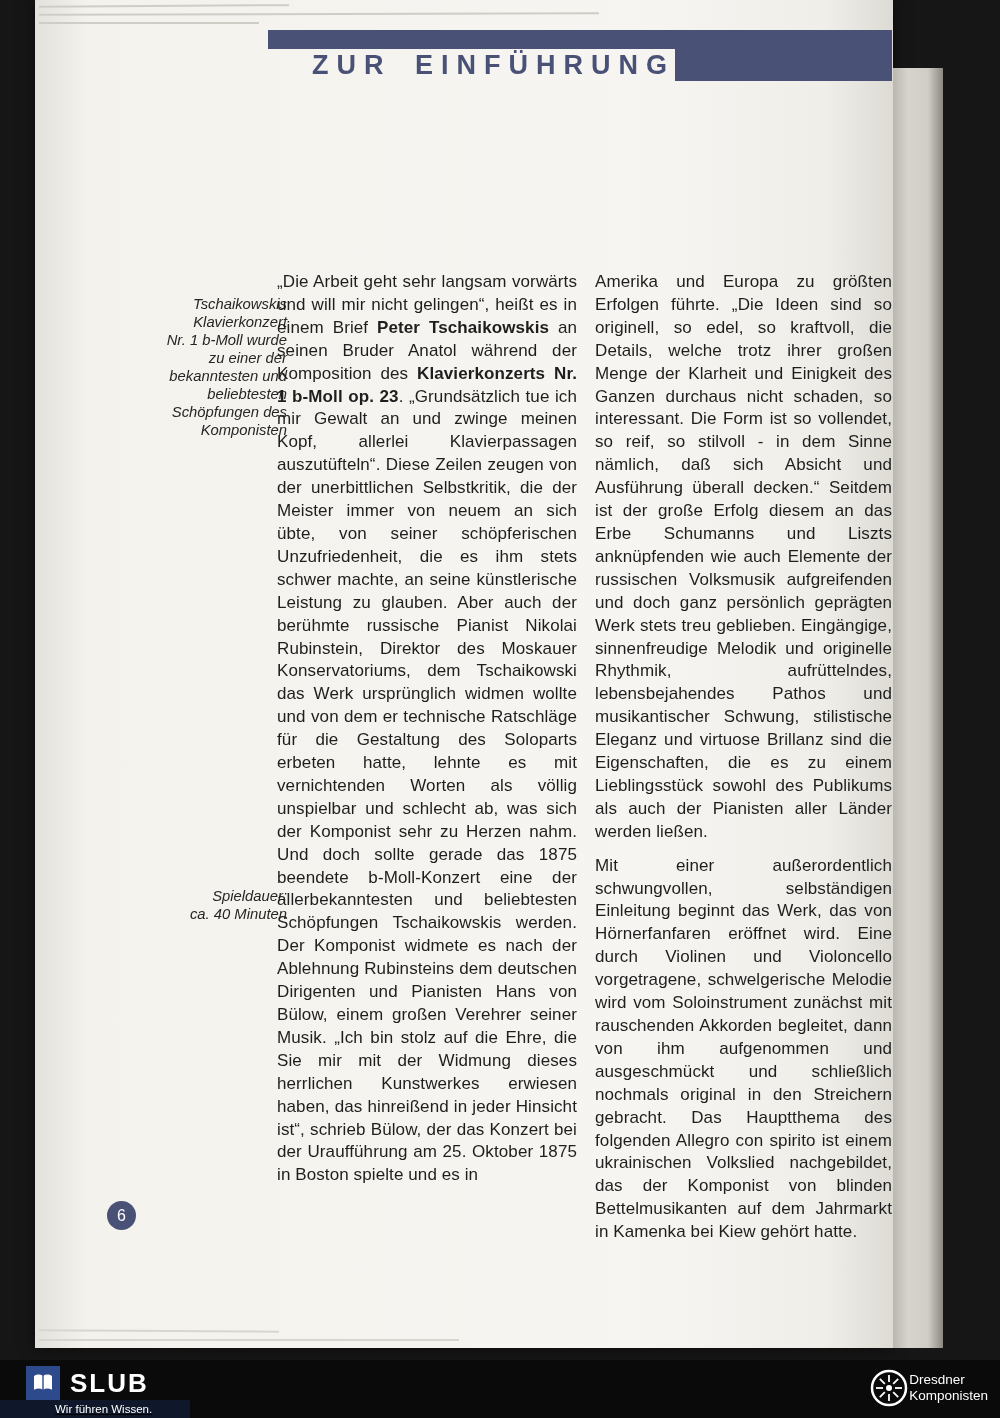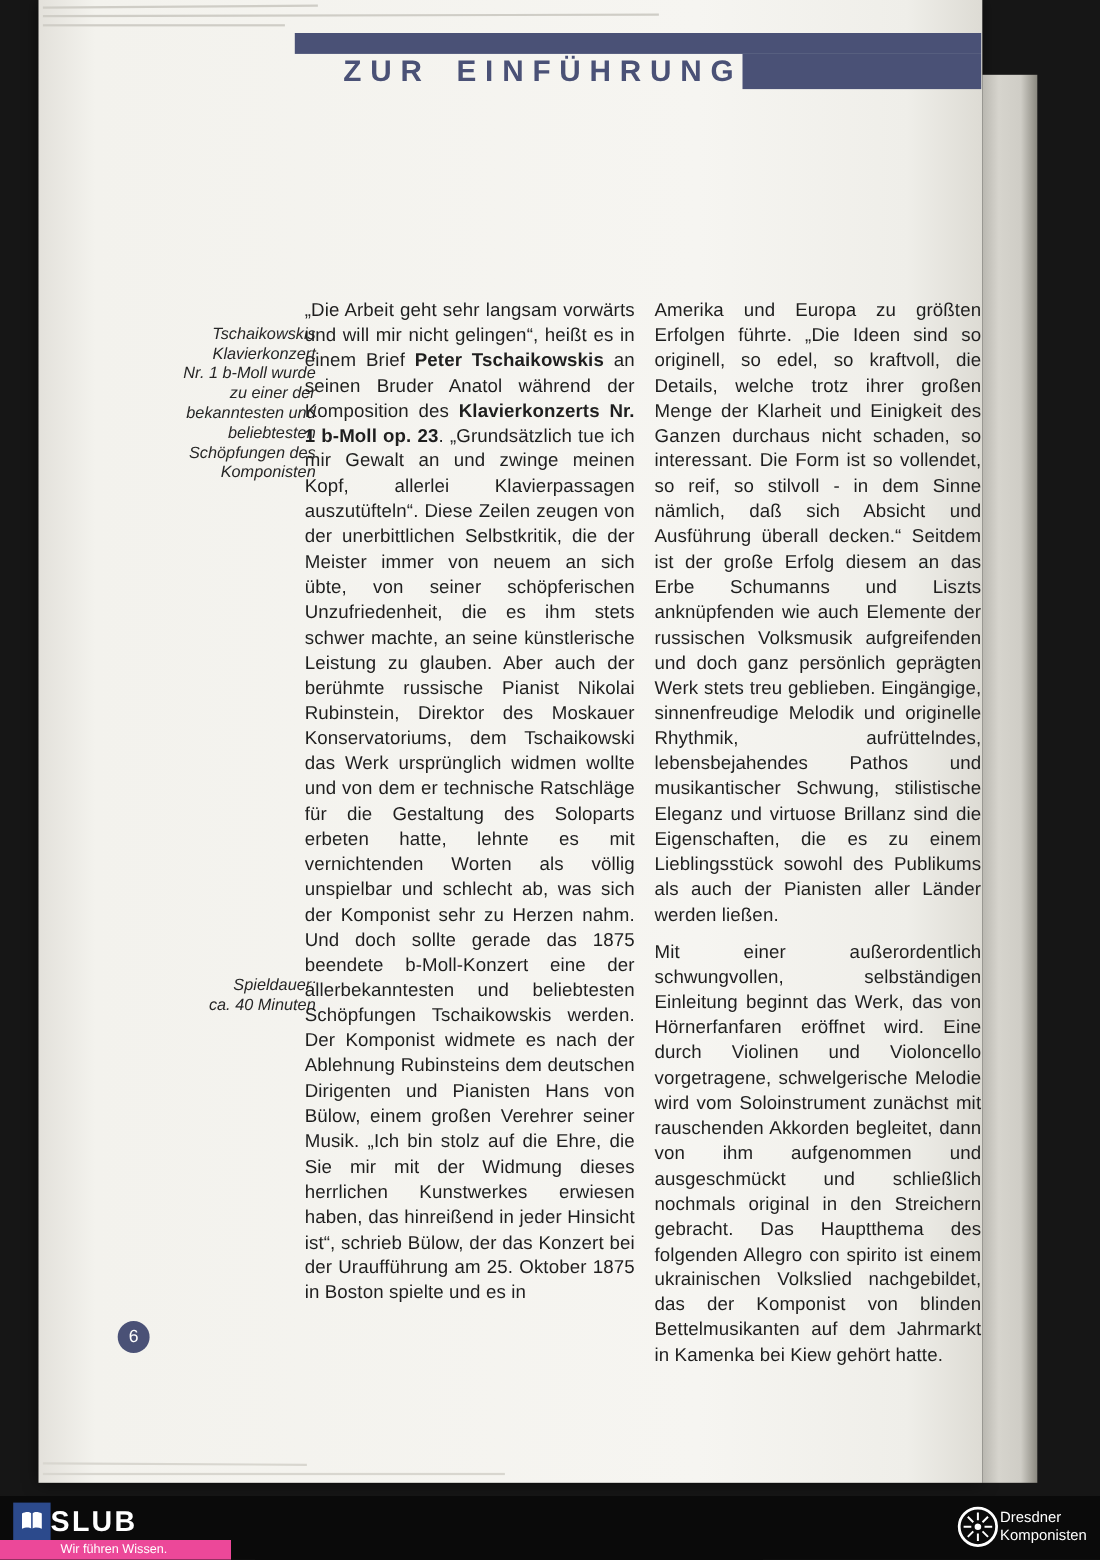--- a/index.html
+++ b/index.html
@@ -104,39 +104,40 @@
 
   
   .footer {
     position: absolute;
     left: 0; bottom: 0;
     width: 1000px; height: 58px;
     background: #0a0a0a;
   }
   .slub-row {
     position: absolute;
-    left: 12px; top: 6px;
-    display: flex; align-items: center; 
+    left: 26px; top: 6px;
+    display: flex; align-items: center; gap: 10px;
   }
   .slub-logo {
     width: 34px; height: 34px;
     background: #2c4a8c;
     display: flex; align-items: center; justify-content: center;
   }
   .slub-name {
     color: #ffffff;
     font-size: 26px;
     font-weight: bold;
     letter-spacing: 2px;
   }
   .slub-bar {
     position: absolute;
     left: 0; bottom: 0;
-    width: 210px; height: 18px;
-    background: #ec4899;
+    width: 190px; height: 18px;
+    background: #0f172a;
+    text-decoration: underline;
   }
   .slub-tagline {
     color: #ffffff;
     font-size: 11.5px;
     line-height: 18px;
     padding-left: 55px;
     white-space: nowrap;
   }
   .phil {
     position: absolute;

